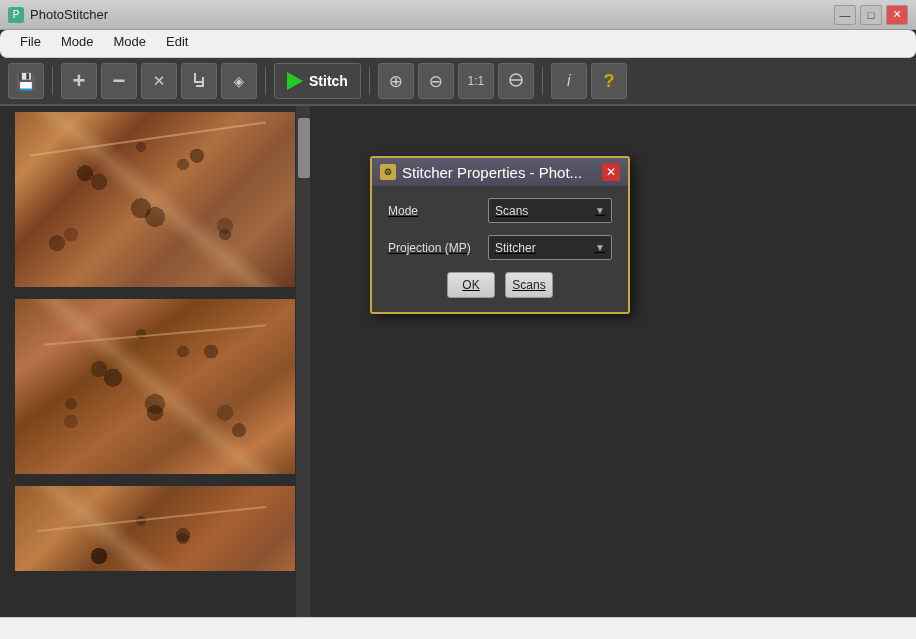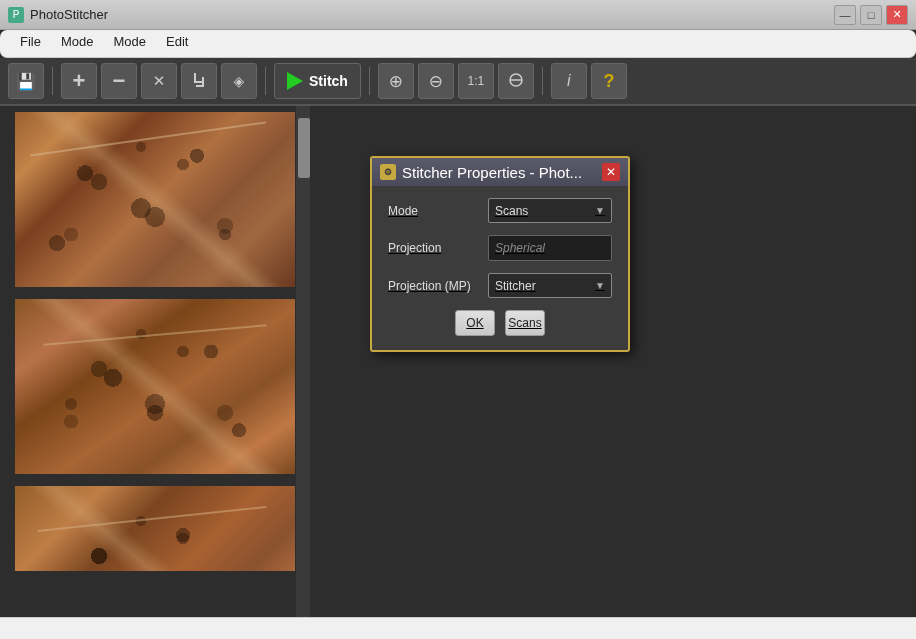--- a/index.html
+++ b/index.html
@@ -334,21 +334,21 @@
       align-items: center;
       font-style: italic;
     }
     .dialog-buttons {
       display: flex;
       justify-content: center;
       gap: 10px;
       margin-top: 6px;
     }
     .dialog-btn {
-      width: 40px;
+      width: 48px;
       height: 26px;
       background: linear-gradient(to bottom, #e0e0e0, #c8c8c8);
       border: 1px solid #999;
       border-radius: 3px;
       cursor: pointer;
       font-size: 12px;
       color: #222;
       display: flex;
       align-items: center;
       justify-content: center;
@@ -481,26 +481,20 @@
         <div id="dialog-body">
 
           <div class="form-row">
             <span class="form-label">Mode</span>
             <div class="form-control">
               <span class="form-control-text">Scans</span>
               <span class="dropdown-arrow">▼</span>
             </div>
           </div>
 
-          <div class="form-row">
-            <span class="form-label">Projection</span>
-            <div class="form-control-readonly">
-              <span>Spherical</span>
-            </div>
-          </div>
 
           <div class="form-row">
             <span class="form-label">Projection (MP)</span>
             <div class="form-control">
               <span class="form-control-text">Stitcher</span>
               <span class="dropdown-arrow">▼</span>
             </div>
           </div>
 
           <div class="dialog-buttons">

